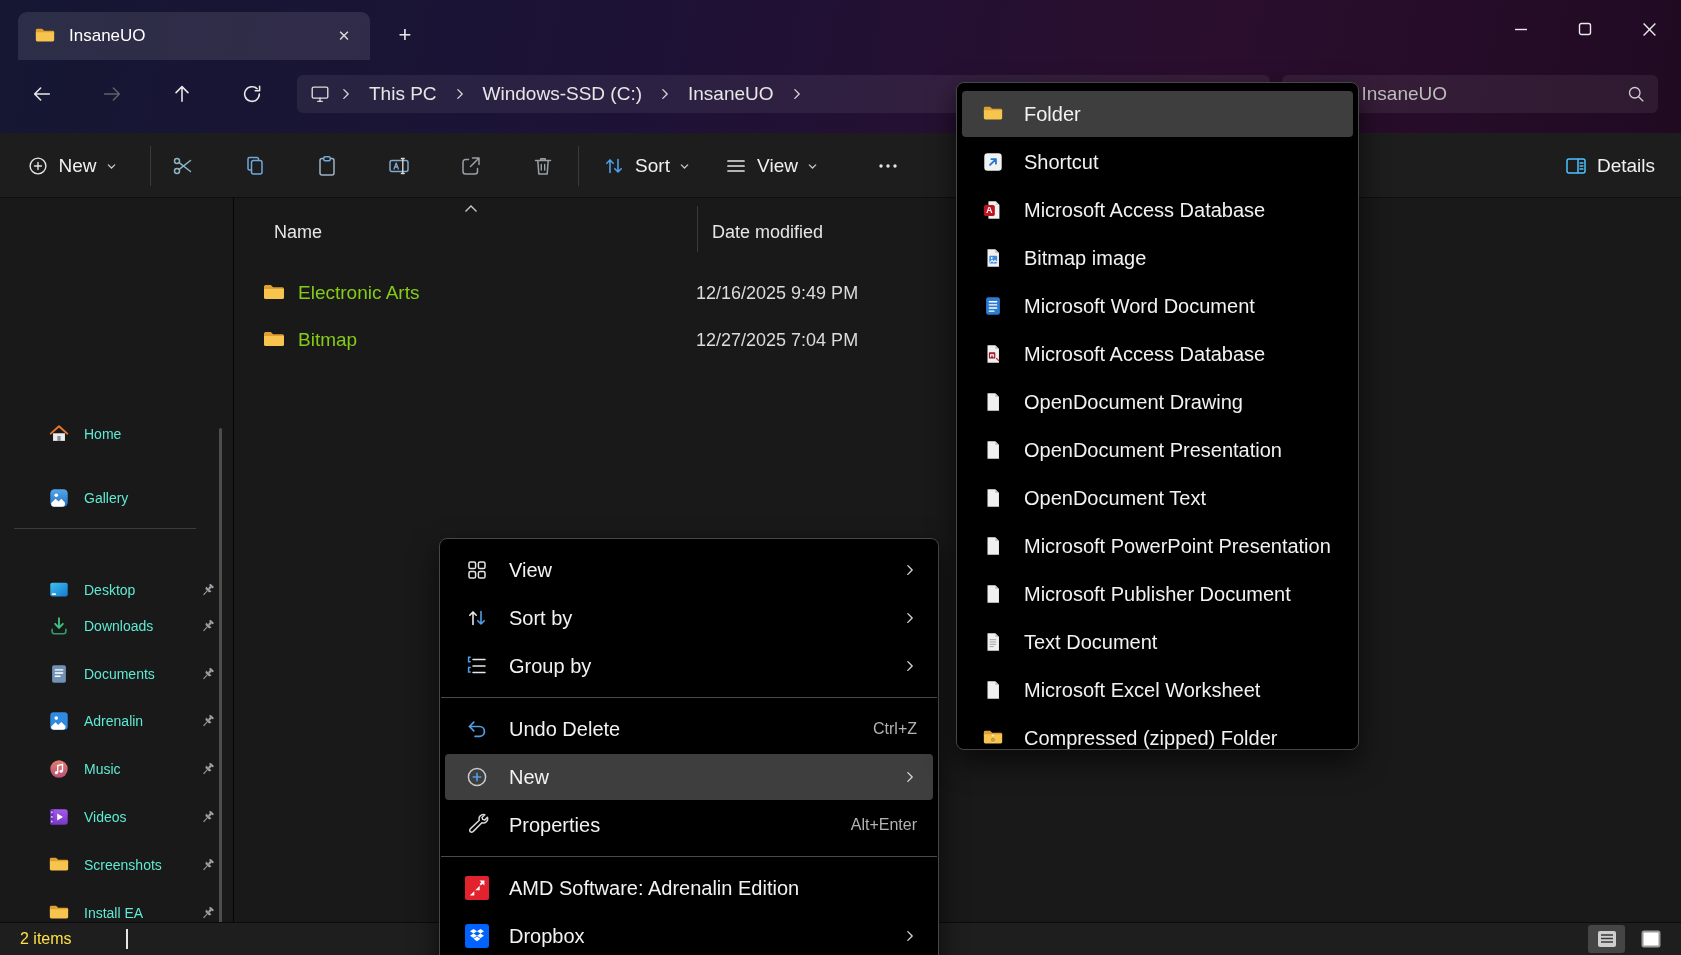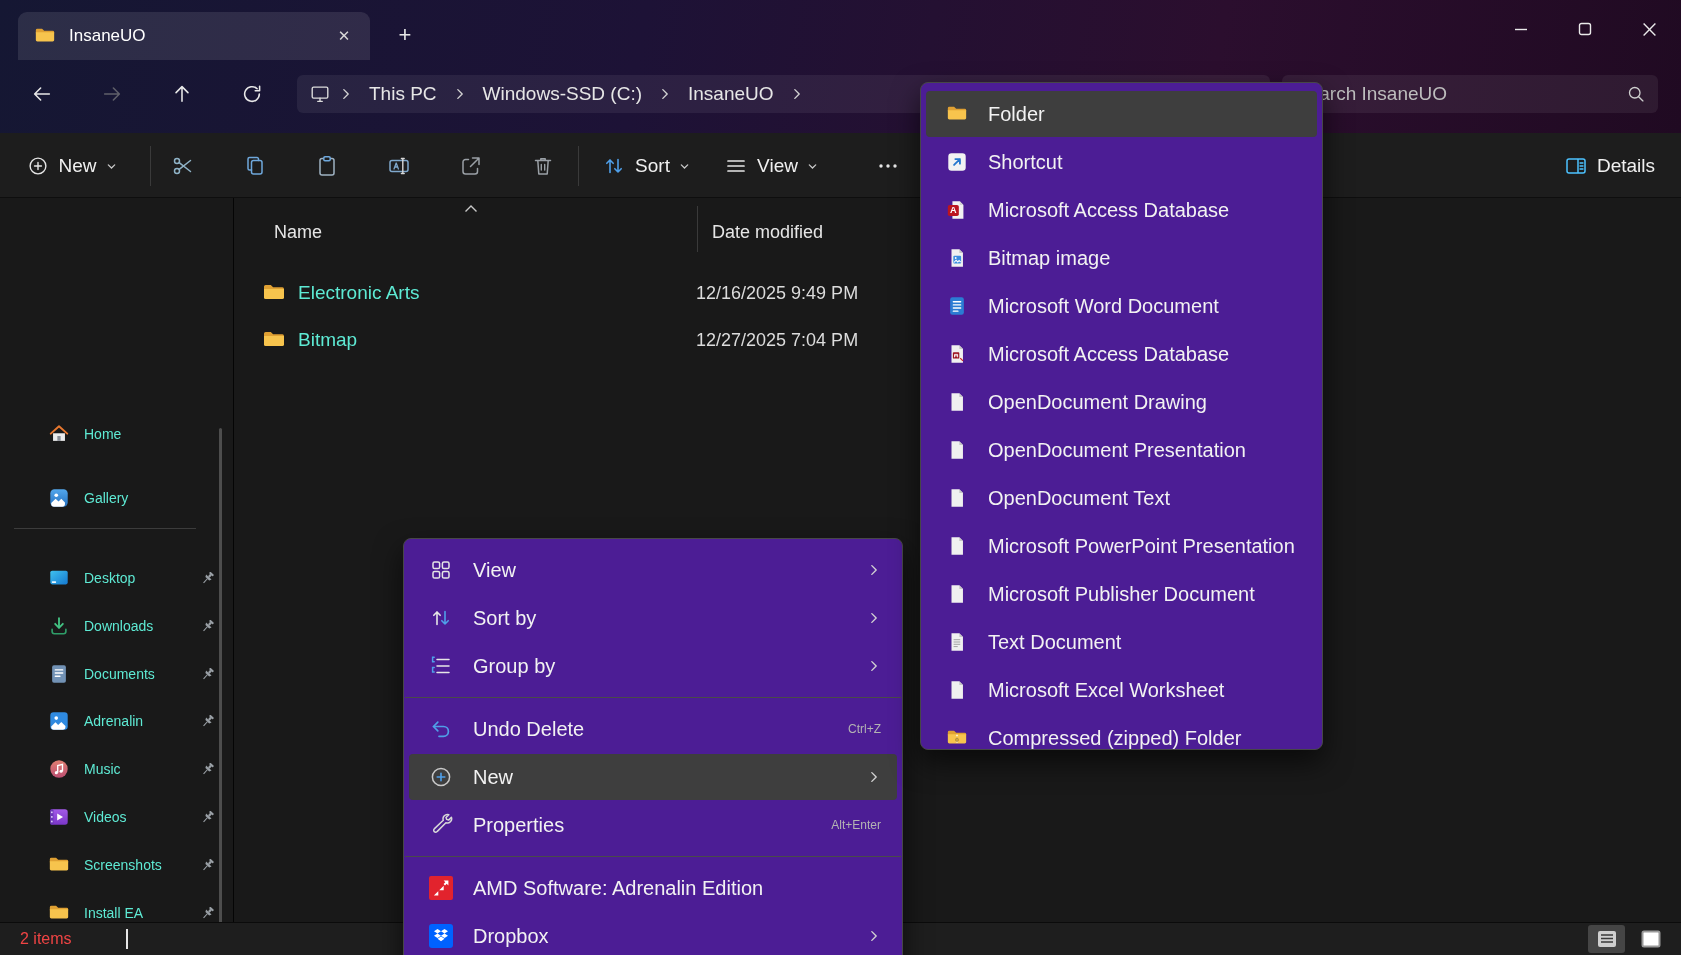--- a/index.html
+++ b/index.html
@@ -44,41 +44,41 @@
   .side-item{position:absolute;left:48px;width:168px;height:40px;display:flex;align-items:center;gap:14px;border-radius:5px;}
   .side-item .lbl{font-size:14px;color:#5eead4;white-space:nowrap;}
   .side-item .pin{margin-left:auto;}
   .side-div{position:absolute;left:14px;width:182px;height:1px;background:#3c3c3c;}
   .side-scroll{position:absolute;left:219px;top:230px;width:3px;height:540px;background:#4d4d4d;border-radius:2px;}
 
   .filepane{left:233px;top:198px;right:0;bottom:33px;border-left:1px solid #050505;}
   .col-h{position:absolute;font-size:18px;color:#e6e6e6;}
   .col-div{position:absolute;width:1px;background:#3a3a3a;}
   .frow{position:absolute;left:10px;height:44px;display:flex;align-items:center;border-radius:4px;}
-  .frow .nm{font-size:19px;color:#5eead4;margin-left:12px;}
+  .frow .nm{font-size:19px;color:#84cc16;margin-left:12px;}
   .frow .dt{position:absolute;left:452px;font-size:18px;color:#dcdcdc;white-space:nowrap;}
 
   
   .statusbar{left:0;right:0;bottom:0;height:33px;background:#1e1e1e;border-top:1px solid #0b0b0b;
              display:flex;align-items:center;box-sizing:border-box;}
-  .status-count{font-size:16px;color:#ef4444;margin-left:20px;}
+  .status-count{font-size:16px;color:#fde047;margin-left:20px;}
   .status-caret{width:2px;height:20px;background:#e6e6e6;margin-left:54px;}
   .viewtoggles{margin-left:auto;margin-right:12px;display:flex;gap:7px;align-items:center;}
   .vtbtn{width:37px;height:28px;display:flex;align-items:center;justify-content:center;border-radius:3px;}
   .vtbtn.active{background:#454545;}
 
   
-  .menu{background:#4c1d95;border:1px solid #474747;border-radius:8px;
-        box-shadow:0 12px 28px rgba(0,0,0,.6);box-sizing:border-box;}
+  .menu{background:#000000;border:1px solid #474747;border-radius:8px;
+        box-shadow:0 12px 28px rgba(0,0,0,.6);box-sizing:border-box;margin-left:36px;}
   .ctxmenu{left:403px;top:538px;width:500px;height:440px;padding:8px 0;}
   .submenu{left:920px;top:82px;width:403px;height:668px;padding:8px 0;}
   .mi{display:flex;align-items:center;height:46px;margin:0 5px 2px 5px;border-radius:4px;
       padding:0 16px 0 20px;gap:20px;box-sizing:border-box;}
   .mi .lbl{font-size:20px;color:#f2f2f2;flex:1;white-space:nowrap;overflow:hidden;}
-  .mi .sc{font-size:12px;color:#b3b3b3;}
+  .mi .sc{font-size:16px;color:#b3b3b3;}
   .mi.hl{background:#3e3e3e;}
   .mdiv{height:1px;background:#4a4a4a;margin:8px 1px;}
   .ic24{width:24px;height:24px;flex:none;}
   .ic22{width:22px;height:22px;flex:none;}
 </style>
 </head>
 <body>
 
 <svg width="0" height="0" style="position:absolute">
   <defs>
@@ -325,21 +325,21 @@
       <svg class="ic22" viewBox="0 0 24 24">
         <rect x="2.5" y="2.5" width="19" height="19" rx="4.5" fill="url(#gblue)"></rect>
         <circle cx="9" cy="9" r="2" fill="#fff"></circle>
         <path d="M3.5 17.5l4.8-4.8 3.2 3.2 3-3 4 4v1.6a3 3 0 0 1-3 3h-9a3 3 0 0 1-3-3z" fill="#fff"></path>
       </svg>
       <span class="lbl">Gallery</span>
     </div>
 
     <div class="side-div" style="top:330px;"></div>
 
-    <div class="side-item" style="top:360px;">
+    <div class="side-item" style="top:372px;">
       <svg class="ic22" viewBox="0 0 24 24">
         <rect x="2.5" y="4" width="19" height="15" rx="2" fill="url(#dblue)"></rect>
         <rect x="4.2" y="15.6" width="4.6" height="1.9" rx="0.5" fill="#eaf6ff"></rect>
       </svg>
       <span class="lbl">Desktop</span>
       <svg class="pin" width="17" height="17" viewBox="0 0 24 24">
           <use href="#i-pin"></use>
         </svg>
     </div>
 

